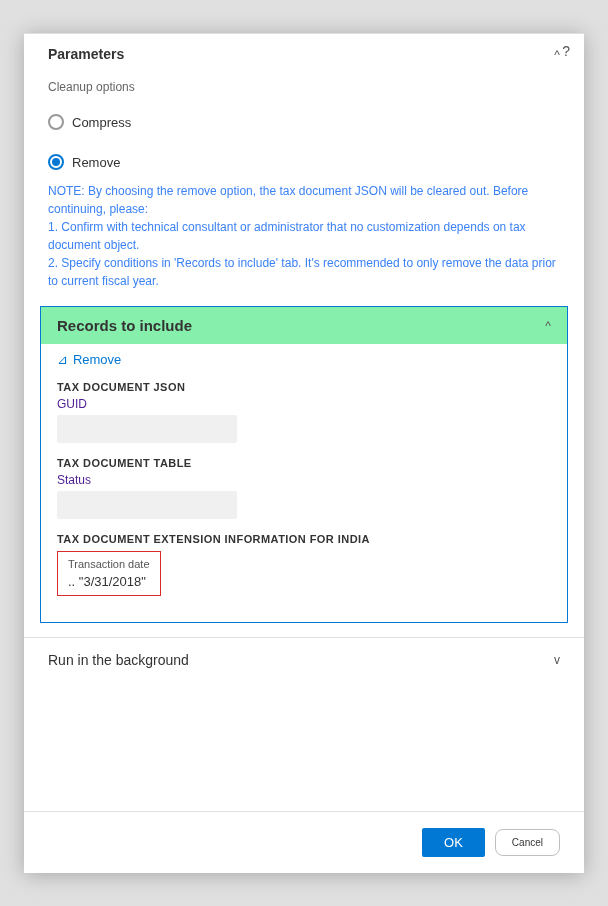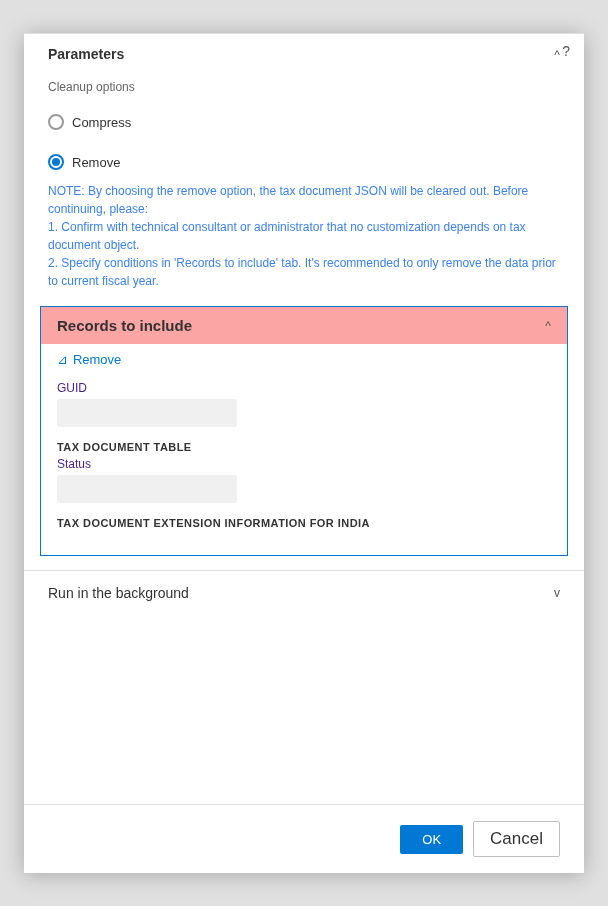--- a/index.html
+++ b/index.html
@@ -114,21 +114,21 @@
       border: 1.5px solid #0078d4;
       margin: 0 16px;
     }
     .records-header {
       display: flex;
       justify-content: space-between;
       align-items: center;
       padding: 10px 16px;
       cursor: pointer;
       user-select: none;
-      background: #fca5a5;
+      background: #86efac;
     }
     .records-header-label {
       font-size: 15px;
       font-weight: 600;
       color: #333;
     }
     .records-body {
       padding: 8px 16px 16px 16px;
     }
     .filter-link {
@@ -213,23 +213,23 @@
       padding: 7px 22px;
       font-size: 13px;
       cursor: pointer;
       border-radius: 2px;
     }
     .btn-cancel {
       background: #fff;
       color: #333;
       border: 1px solid #c0c0c0;
       padding: 7px 16px;
-      font-size: 17px;
-      cursor: pointer;
-      border-radius: 2px;
+      font-size: 10px;
+      cursor: pointer;
+      border-radius: 8px;
     }
   </style>
 </head>
 <body>
 
 <div class="dialog">
 
   <span class="dialog-help">?</span>
 
 
@@ -266,32 +266,37 @@
       <span class="chevron">^</span>
     </div>
     <div class="records-body">
 
       <a class="filter-link">
         <span style="font-size:13px;">⊿</span>
         <span>Remove</span>
       </a>
 
       <div class="field-group">
+        <div class="field-section-title">TAX DOCUMENT JSON</div>
         <div class="field-sublabel">GUID</div>
         <div class="field-input"></div>
       </div>
 
       <div class="field-group">
         <div class="field-section-title">TAX DOCUMENT TABLE</div>
         <div class="field-sublabel">Status</div>
         <div class="field-input"></div>
       </div>
 
       <div class="field-group">
         <div class="field-section-title">TAX DOCUMENT EXTENSION INFORMATION FOR INDIA</div>
+        <div class="transaction-date-box">
+          <div class="transaction-date-label">Transaction date</div>
+          <div class="transaction-date-value">.. "3/31/2018"</div>
+        </div>
       </div>
     </div>
   </div>
 
   <div class="run-bg-section">
     <div class="run-bg-header">
       <span class="run-bg-label">Run in the background</span>
       <span class="chevron">v</span>
     </div>
   </div>

